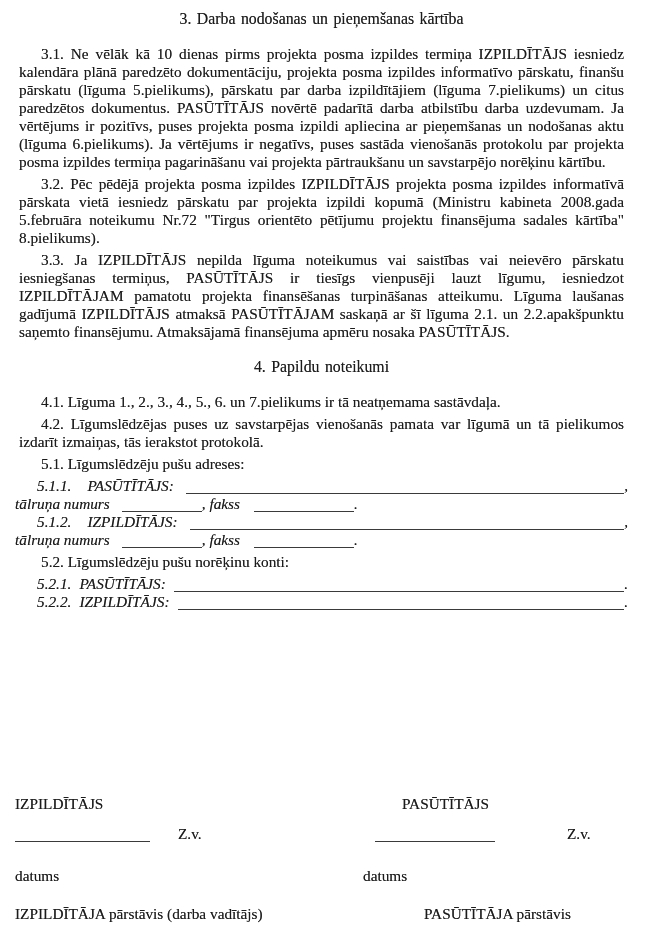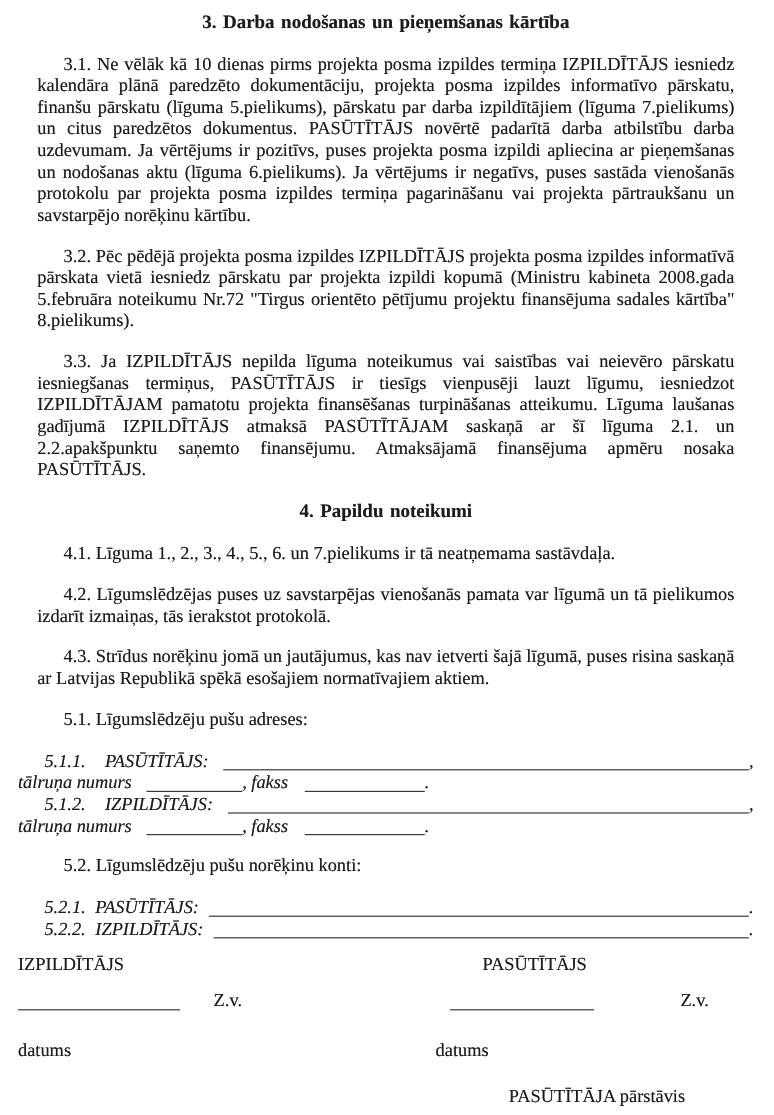--- a/index.html
+++ b/index.html
@@ -12,29 +12,29 @@
     overflow: hidden;
     background: #ffffff;
     font-family: "Liberation Serif", "DejaVu Serif", serif;
     font-size: 15.3px;
     line-height: 18px;
     color: #1c1c1c;
     text-shadow: 0 0 0.5px rgba(28,28,28,0.6);
   }
   .heading {
     font-size: 15.8px;
-    font-weight: bold;
+    font-weight: normal;
     text-align: center;
     word-spacing: 1.5px;
     margin: 17px 0;
     line-height: 18px;
   }
   .heading.first { margin-top: 2px; }
   .para {
-    margin: 16px;
+    margin: 4px;
     text-align: justify;
     text-indent: 22px;
     hyphens: none;
   }
   .para.nowrap { white-space: nowrap; text-align: left; }
   .fill-line {
     display: flex;
     align-items: baseline;
     height: 18px;
     line-height: 18px;
@@ -80,21 +80,20 @@
 <div class="page">
 
   <h1 class="heading first">3. Darba nodošanas un pieņemšanas kārtība</h1>
   <p class="para">3.1. Ne vēlāk kā 10 dienas pirms projekta posma izpildes termiņa IZPILDĪTĀJS iesniedz kalendāra plānā paredzēto dokumentāciju, projekta posma izpildes informatīvo pārskatu, finanšu pārskatu (līguma 5.pielikums), pārskatu par darba izpildītājiem (līguma 7.pielikums) un citus paredzētos dokumentus. PASŪTĪTĀJS novērtē padarītā darba atbilstību darba uzdevumam. Ja vērtējums ir pozitīvs, puses projekta posma izpildi apliecina ar pieņemšanas un nodošanas aktu (līguma 6.pielikums). Ja vērtējums ir negatīvs, puses sastāda vienošanās protokolu par projekta posma izpildes termiņa pagarināšanu vai projekta pārtraukšanu un savstarpējo norēķinu kārtību.</p>
   <p class="para">3.2. Pēc pēdējā projekta posma izpildes IZPILDĪTĀJS projekta posma izpildes informatīvā pārskata vietā iesniedz pārskatu par projekta izpildi kopumā (Ministru kabineta 2008.gada 5.februāra noteikumu Nr.72 "Tirgus orientēto pētījumu projektu finansējuma sadales kārtība" 8.pielikums).</p>
   <p class="para">3.3. Ja IZPILDĪTĀJS nepilda līguma noteikumus vai saistības vai neievēro pārskatu iesniegšanas termiņus, PASŪTĪTĀJS ir tiesīgs vienpusēji lauzt līgumu, iesniedzot IZPILDĪTĀJAM pamatotu projekta finansēšanas turpināšanas atteikumu. Līguma laušanas gadījumā IZPILDĪTĀJS atmaksā PASŪTĪTĀJAM saskaņā ar šī līguma 2.1. un 2.2.apakšpunktu saņemto finansējumu. Atmaksājamā finansējuma apmēru nosaka PASŪTĪTĀJS.</p>
 
   <h1 class="heading">4. Papildu noteikumi</h1>
   <p class="para">4.1. Līguma 1., 2., 3., 4., 5., 6. un 7.pielikums ir tā neatņemama sastāvdaļa.</p>
   <p class="para">4.2. Līgumslēdzējas puses uz savstarpējas vienošanās pamata var līgumā un tā pielikumos izdarīt izmaiņas, tās ierakstot protokolā.</p>
-  <p class="para">4.3. Strīdus norēķinu jomā un jautājumus, kas nav ietverti šajā līgumā, puses risina saskaņā ar Latvijas Republikā spēkā esošajiem normatīvajiem aktiem.</p>
 
   <p class="para nowrap">5.1. Līgumslēdzēju pušu adreses:</p>
 
   <div class="fill-line indented">
     <span class="num wide">5.1.1.</span>
     <span class="party">PASŪTĪTĀJS:</span>
     <span class="blank grow"></span>
     <span>,</span>
   </div>
   <div class="fill-line">
@@ -139,16 +138,17 @@
     <span class="sig sig-party-right">PASŪTĪTĀJS</span>
 
     <span class="sig sig-line-left"></span>
     <span class="sig sig-zv-left">Z.v.</span>
     <span class="sig sig-line-right"></span>
     <span class="sig sig-zv-right">Z.v.</span>
 
     <span class="sig sig-datums-left">datums</span>
     <span class="sig sig-datums-right">datums</span>
 
+    <span class="sig sig-rep-left">IZPILDĪTĀJA pārstāvis (darba vadītājs)</span>
     <span class="sig sig-rep-right">PASŪTĪTĀJA pārstāvis</span>
   </div>
 
 </div>
 
 </body></html>

